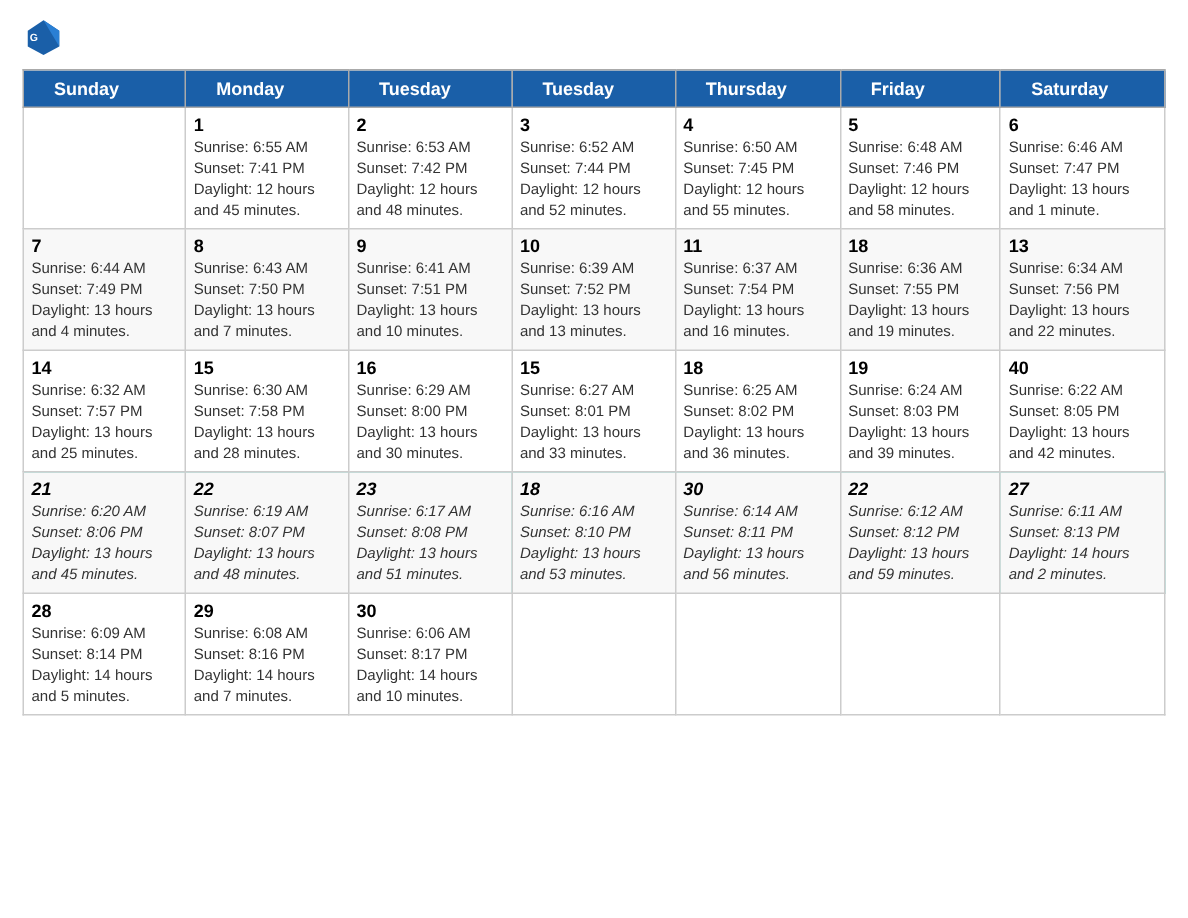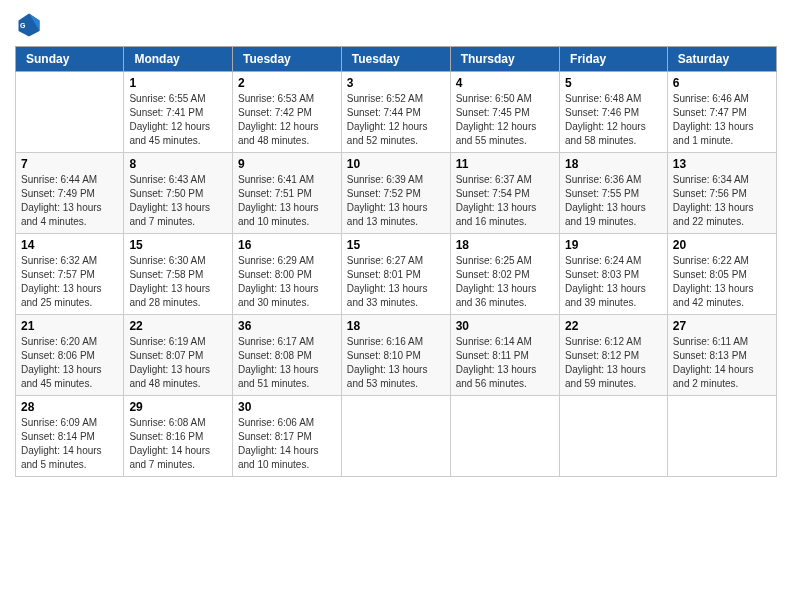--- a/index.html
+++ b/index.html
@@ -57,21 +57,21 @@
       border-collapse: collapse;
       font-size: 11px;
     }
     .calendar thead tr {
       background-color: #1a5fa8;
     }
     .calendar thead th {
       color: #fff;
       font-size: 12px;
       font-weight: bold;
-      padding: 5px 10px;
+      padding: 5px 20px;
       border: 1px solid #aaa;
       text-align: left;
     }
     .calendar tbody td {
       border: 1px solid #ccc;
       vertical-align: top;
       padding: 4px 5px;
       width: 113px;
       min-height: 80px;
       height: 80px;
@@ -206,35 +206,35 @@
           </td>
           <td>
             <span class="day-number">18</span>
             <div class="day-info">Sunrise: 6:25 AM<br>Sunset: 8:02 PM<br>Daylight: 13 hours and 36 minutes.</div>
           </td>
           <td>
             <span class="day-number">19</span>
             <div class="day-info">Sunrise: 6:24 AM<br>Sunset: 8:03 PM<br>Daylight: 13 hours and 39 minutes.</div>
           </td>
           <td>
-            <span class="day-number">20</span>
+            <span class="day-number">40</span>
             <div class="day-info">Sunrise: 6:22 AM<br>Sunset: 8:05 PM<br>Daylight: 13 hours and 42 minutes.</div>
           </td>
         </tr>
-        <tr class="week-row" style="background: #14b8a6;">
+        <tr class="week-row" style="background: #14b8a6; font-style: italic;">
           <td>
             <span class="day-number">21</span>
             <div class="day-info">Sunrise: 6:20 AM<br>Sunset: 8:06 PM<br>Daylight: 13 hours and 45 minutes.</div>
           </td>
           <td>
             <span class="day-number">22</span>
             <div class="day-info">Sunrise: 6:19 AM<br>Sunset: 8:07 PM<br>Daylight: 13 hours and 48 minutes.</div>
           </td>
           <td>
-            <span class="day-number">36</span>
+            <span class="day-number">23</span>
             <div class="day-info">Sunrise: 6:17 AM<br>Sunset: 8:08 PM<br>Daylight: 13 hours and 51 minutes.</div>
           </td>
           <td>
             <span class="day-number">18</span>
             <div class="day-info">Sunrise: 6:16 AM<br>Sunset: 8:10 PM<br>Daylight: 13 hours and 53 minutes.</div>
           </td>
           <td>
             <span class="day-number">30</span>
             <div class="day-info">Sunrise: 6:14 AM<br>Sunset: 8:11 PM<br>Daylight: 13 hours and 56 minutes.</div>
           </td>

